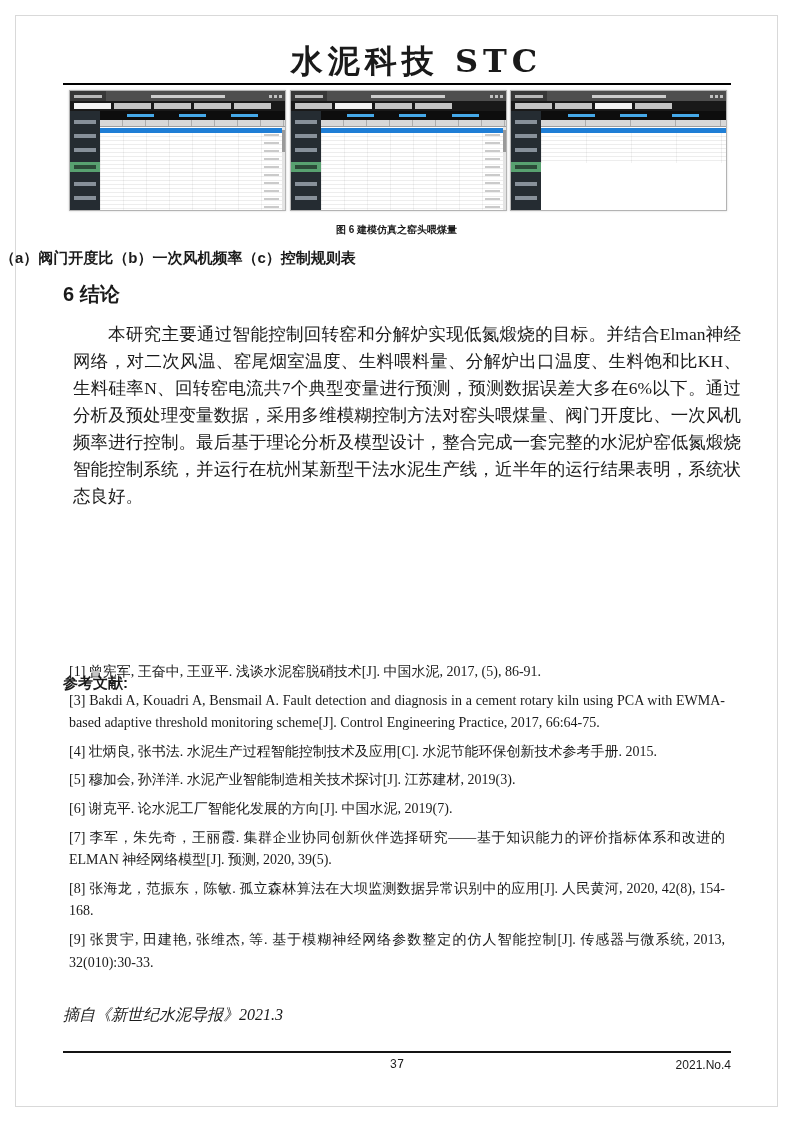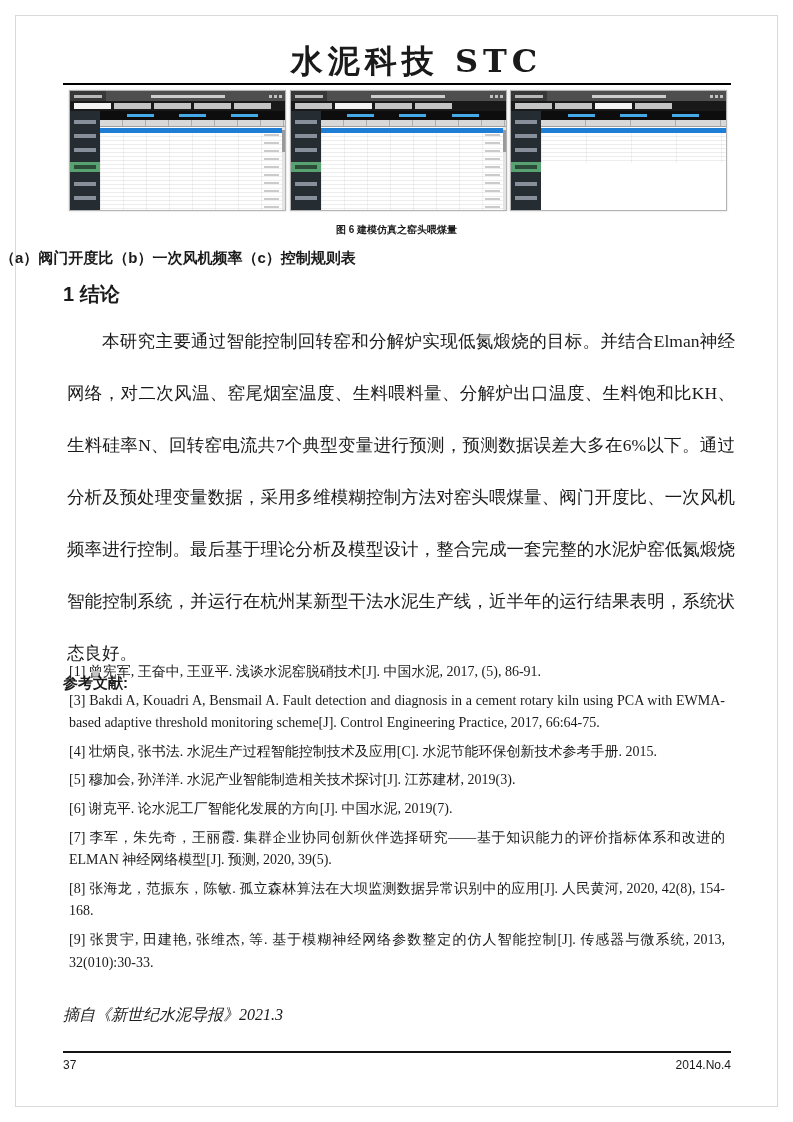--- a/index.html
+++ b/index.html
@@ -46,30 +46,30 @@
   .vscroll{position:absolute;right:0;top:16px;bottom:0;width:3px;background:#e4e4e4;}
   .vthumb{position:absolute;top:3px;left:0;width:3px;height:22px;background:#9a9a9a;display:block;}
 
   
   .fig-caption{position:absolute;top:223px;left:0;width:100%;text-align:center;font-weight:bold;font-size:10px;
     font-family:"Liberation Sans","DejaVu Sans",sans-serif;}
   .fig-subcaption{position:absolute;top:249px;left:0;width:100%;font-weight:bold;font-size:15px;
     font-family:"Liberation Sans","DejaVu Sans",sans-serif;}
   .section-heading{position:absolute;top:281px;left:63px;margin:0;font-size:20px;font-weight:bold;
     font-family:"Liberation Sans","DejaVu Sans",sans-serif;}
-  .body-paragraph{position:absolute;top:311px;left:63px;width:668px;margin:4px;
-    font-size:17.5px;line-height:52px;text-align:justify;text-indent:2em;}
+  .body-paragraph{position:absolute;top:311px;left:63px;width:668px;margin:10px;
+    font-size:17.5px;line-height:27px;text-align:justify;text-indent:2em;}
   .ref-title{position:absolute;top:630px;left:63px;font-size:15px;font-weight:bold;
     font-family:"Liberation Sans","DejaVu Sans",sans-serif;margin-top:44px;}
   .ref-list{position:absolute;top:655px;left:63px;width:668px;font-size:14px;line-height:22.6px;}
   .ref-item{margin:6px;text-align:justify;}
   .source-note{position:absolute;top:1005px;left:63px;font-size:16px;font-style:italic;}
   .footer-rule{position:absolute;top:1051px;left:63px;width:668px;height:2px;background:#141414;}
-  .footer-pageno{position:absolute;top:1058px;left:63px;width:668px;text-align:left;font-size:12px;
-    font-family:Liberation Sans, sans-serif;}
+  .footer-pageno{position:absolute;top:1058px;left:63px;width:668px;text-align:center;font-size:12px;
+    font-family:Liberation Mono, monospace;}
   .footer-issue{position:absolute;top:1058px;right:62px;font-size:12px;
     font-family:"Liberation Sans","DejaVu Sans",sans-serif;}
 </style>
 </head>
 <body>
 
 <div class="page">
   <div class="page-border"></div>
 
   <div class="journal-header">水泥科技 STC</div>
@@ -219,33 +219,33 @@
           <div class="grid-empty"></div>
         </div>
       </div>
     </div>
 
   </div>
 
   <div class="fig-caption">图 6 建模仿真之窑头喂煤量</div>
   <div class="fig-subcaption">（a）阀门开度比（b）一次风机频率（c）控制规则表</div>
 
-  <h2 class="section-heading">1 结论</h2>
+  <h2 class="section-heading">6 结论</h2>
   <p class="body-paragraph">本研究主要通过智能控制回转窑和分解炉实现低氮煅烧的目标。并结合Elman神经网络，对二次风温、窑尾烟室温度、生料喂料量、分解炉出口温度、生料饱和比KH、生料硅率N、回转窑电流共7个典型变量进行预测，预测数据误差大多在6%以下。通过分析及预处理变量数据，采用多维模糊控制方法对窑头喂煤量、阀门开度比、一次风机频率进行控制。最后基于理论分析及模型设计，整合完成一套完整的水泥炉窑低氮煅烧智能控制系统，并运行在杭州某新型干法水泥生产线，近半年的运行结果表明，系统状态良好。</p>
 
   <div class="ref-title">参考文献:</div>
   <div class="ref-list">
     <p class="ref-item">[1] 曾宪军, 王奋中, 王亚平. 浅谈水泥窑脱硝技术[J]. 中国水泥, 2017, (5), 86-91.</p>
     <p class="ref-item">[3] Bakdi A,  Kouadri A,  Bensmail A. Fault detection and diagnosis in a cement rotary kiln using PCA with EWMA-based adaptive threshold monitoring scheme[J]. Control Engineering Practice, 2017, 66:64-75.</p>
     <p class="ref-item">[4] 壮炳良, 张书法. 水泥生产过程智能控制技术及应用[C]. 水泥节能环保创新技术参考手册. 2015.</p>
     <p class="ref-item">[5] 穆加会, 孙洋洋. 水泥产业智能制造相关技术探讨[J]. 江苏建材, 2019(3).</p>
     <p class="ref-item">[6] 谢克平. 论水泥工厂智能化发展的方向[J]. 中国水泥, 2019(7).</p>
     <p class="ref-item">[7] 李军，朱先奇，王丽霞. 集群企业协同创新伙伴选择研究——基于知识能力的评价指标体系和改进的ELMAN 神经网络模型[J]. 预测, 2020, 39(5).</p>
     <p class="ref-item">[8] 张海龙，范振东，陈敏. 孤立森林算法在大坝监测数据异常识别中的应用[J]. 人民黄河, 2020, 42(8), 154-168.</p>
     <p class="ref-item">[9] 张贯宇, 田建艳, 张维杰, 等. 基于模糊神经网络参数整定的仿人智能控制[J]. 传感器与微系统, 2013, 32(010):30-33.</p>
   </div>
 
   <div class="source-note">摘自《新世纪水泥导报》2021.3</div>
 
   <div class="footer-rule"></div>
   <div class="footer-pageno">37</div>
-  <div class="footer-issue">2014.No.4</div>
+  <div class="footer-issue">2021.No.4</div>
 </div>
 
 </body></html>

